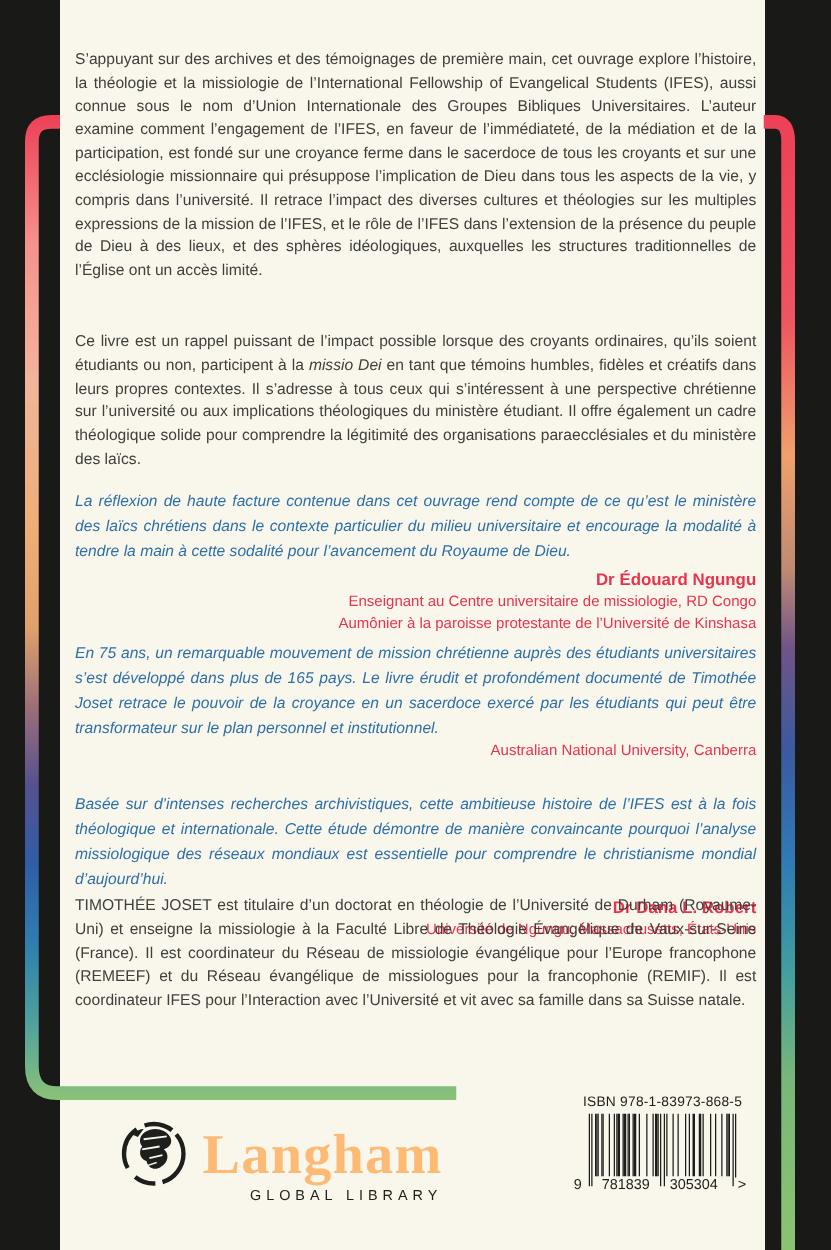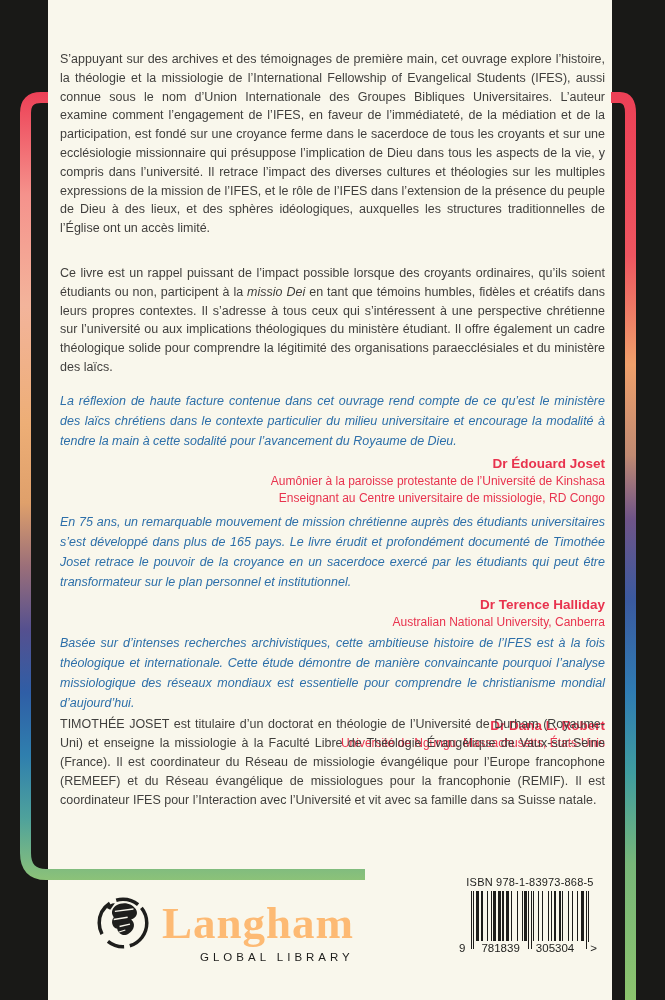--- a/index.html
+++ b/index.html
@@ -4,21 +4,21 @@
 <title>Book back cover</title>
 <style>
   html,body{margin:0;padding:0;background:#2b2b29;}
   .cover{position:relative;width:665px;height:1000px;background:#191917;overflow:hidden;
          font-family:"Liberation Sans",sans-serif;margin:0 auto;}
   .panel{position:absolute;left:48px;top:0;width:564px;height:1000px;background:#f9f7ec;z-index:1;}
   .ribbons{position:absolute;left:0;top:0;z-index:3;pointer-events:none;}
 
   .block{position:absolute;left:60px;width:545px;z-index:4;}
   .body-text{color:#403f3d;font-size:12.5px;line-height:18.8px;text-align:justify;}
-  #p1{top:38px;margin-top:12px;}
+  #p1{top:38px;}
   #p2{top:264px;}
   #bio{top:715px;font-size:12.5px;line-height:19px;}
 
   .endorsement{z-index:4;}
   #q1{top:391px;}
   #q2{top:512px;}
   #q3{top:633px;}
   .quote{color:#2d6fa9;font-style:italic;font-size:12.5px;line-height:20px;text-align:justify;}
   .attrib-name{color:#e8334e;font-weight:bold;font-size:13.5px;line-height:18px;text-align:right;margin-top:4px;}
   .attrib-aff{color:#e8334e;font-size:12px;line-height:16.5px;text-align:right;}
@@ -76,28 +76,27 @@
     <path d="M 48 97.5 L 41 97.5 Q 25.5 97.5 25.5 113 L 25.5 853 Q 25.5 874.5 46 874.5 L 365 874.5" fill="none" stroke="url(#gl)" stroke-width="11"></path>
     <path d="M 611 97.5 L 620 97.5 Q 630.5 97.5 630.5 113 L 630.5 1002" fill="none" stroke="url(#gr)" stroke-width="11"></path>
   </svg>
 
   <div class="block body-text" id="p1">S’appuyant sur des archives et des témoignages de première main, cet ouvrage explore l’histoire, la théologie et la missiologie de l’International Fellowship of Evangelical Students (IFES), aussi connue sous le nom d’Union Internationale des Groupes Bibliques Universitaires. L’auteur examine comment l’engagement de l’IFES, en faveur de l’immédiateté, de la médiation et de la participation, est fondé sur une croyance ferme dans le sacerdoce de tous les croyants et sur une ecclésiologie missionnaire qui présuppose l’implication de Dieu dans tous les aspects de la vie, y compris dans l’université. Il retrace l’impact des diverses cultures et théologies sur les multiples expressions de la mission de l’IFES, et le rôle de l’IFES dans l’extension de la présence du peuple de Dieu à des lieux, et des sphères idéologiques, auxquelles les structures traditionnelles de l’Église ont un accès limité.</div>
 
   <div class="block body-text" id="p2">Ce livre est un rappel puissant de l’impact possible lorsque des croyants ordinaires, qu’ils soient étudiants ou non, participent à la <i>missio Dei</i> en tant que témoins humbles, fidèles et créatifs dans leurs propres contextes. Il s’adresse à tous ceux qui s’intéressent à une perspective chrétienne sur l’université ou aux implications théologiques du ministère étudiant. Il offre également un cadre théologique solide pour comprendre la légitimité des organisations paraecclésiales et du ministère des laïcs.</div>
 
   <div class="block endorsement" id="q1">
     <div class="quote">La réflexion de haute facture contenue dans cet ouvrage rend compte de ce qu’est le ministère des laïcs chrétiens dans le contexte particulier du milieu universitaire et encourage la modalité à tendre la main à cette sodalité pour l’avancement du Royaume de Dieu.</div>
-    <div class="attrib-name">Dr Édouard Joset</div>
+    <div class="attrib-name">Dr Édouard Ngungu</div>
+    <div class="attrib-aff">Enseignant au Centre universitaire de missiologie, RD Congo</div>
     <div class="attrib-aff">Aumônier à la paroisse protestante de l’Université de Kinshasa</div>
-    <div class="attrib-aff">Enseignant au Centre universitaire de missiologie, RD Congo</div>
   </div>
 
   <div class="block endorsement" id="q2">
     <div class="quote">En 75 ans, un remarquable mouvement de mission chrétienne auprès des étudiants universitaires s’est développé dans plus de 165 pays. Le livre érudit et profondément documenté de Timothée Joset retrace le pouvoir de la croyance en un sacerdoce exercé par les étudiants qui peut être transformateur sur le plan personnel et institutionnel.</div>
-    <div class="attrib-name">Dr Terence Halliday</div>
     <div class="attrib-aff">Australian National University, Canberra</div>
   </div>
 
   <div class="block endorsement" id="q3">
     <div class="quote">Basée sur d’intenses recherches archivistiques, cette ambitieuse histoire de l’IFES est à la fois théologique et internationale. Cette étude démontre de manière convaincante pourquoi l’analyse missiologique des réseaux mondiaux est essentielle pour comprendre le christianisme mondial d’aujourd’hui.</div>
     <div class="attrib-name">Dr Dana L. Robert</div>
     <div class="attrib-aff">Université de Ngungu, Massachusetts, États-Unis</div>
   </div>
 
   <div class="block body-text" id="bio">TIMOTHÉE JOSET est titulaire d’un doctorat en théologie de l’Université de Durham (Royaume-Uni) et enseigne la missiologie à la Faculté Libre de Théologie Évangélique de Vaux-sur-Seine (France). Il est coordinateur du Réseau de missiologie évangélique pour l’Europe francophone (REMEEF) et du Réseau évangélique de missiologues pour la francophonie (REMIF). Il est coordinateur IFES pour l’Interaction avec l’Université et vit avec sa famille dans sa Suisse natale.</div>

